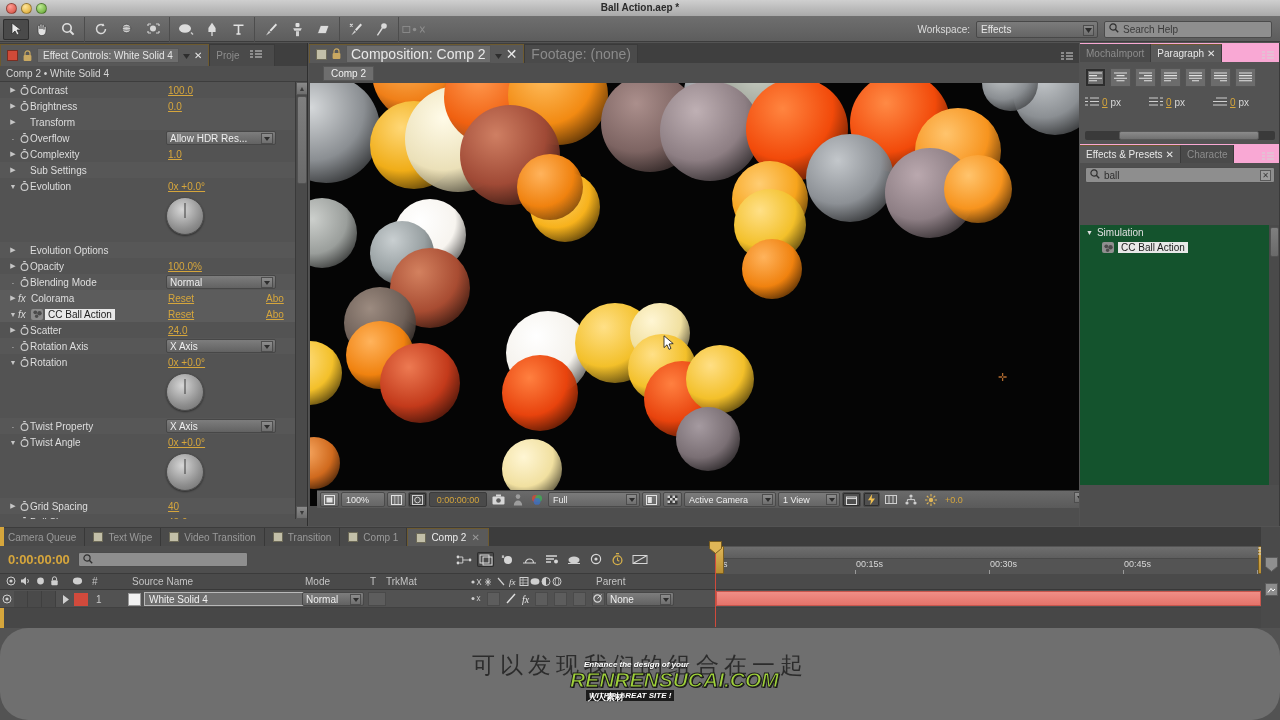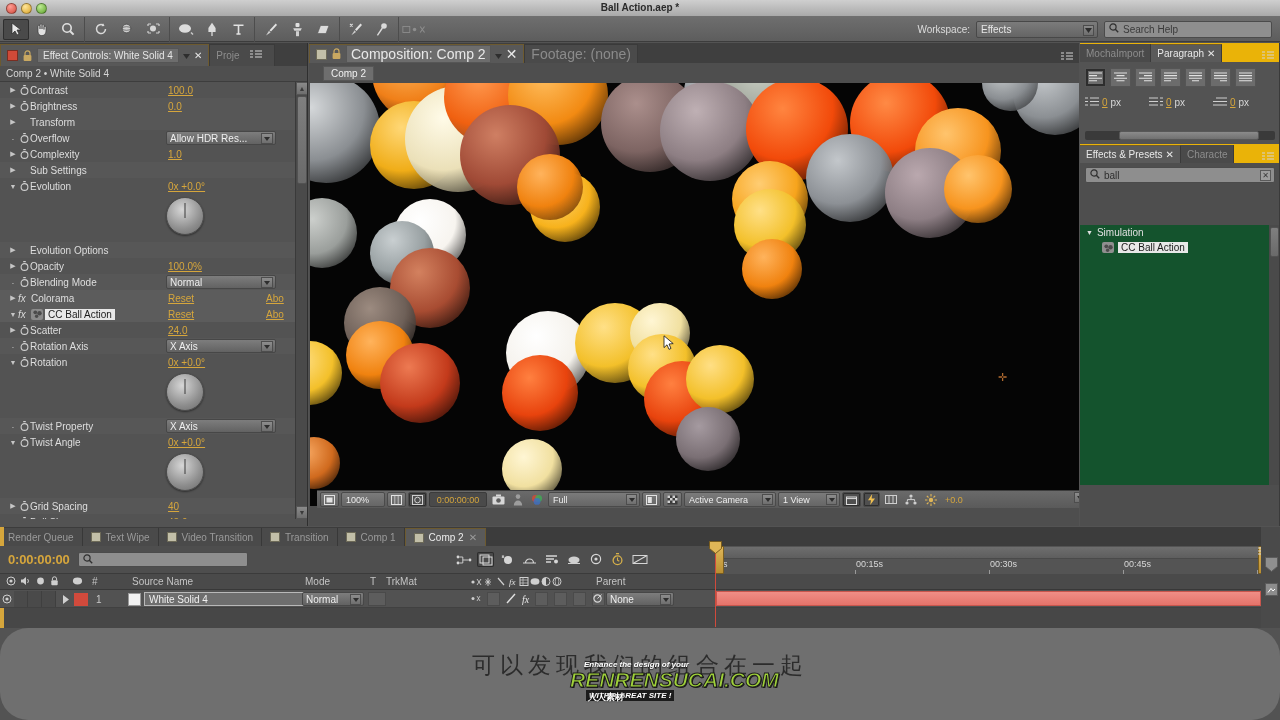--- a/index.html
+++ b/index.html
@@ -197,21 +197,21 @@
   .cb-med  { width: 62px; justify-content: flex-start; padding-left: 4px; position: relative; }
   .cb-wide .dd-arrow, .cb-med .dd-arrow, .cb-zoom .dd-arrow {
     position:absolute; right:2px; top:1px; width:11px;height:11px;
     background: linear-gradient(#8d8d8d,#6e6e6e); border:1px solid #4d4d4d;
     display:flex;align-items:center;justify-content:center;
   }
   .cb-amount { color: #d6a63c; font-size: 9px; padding-left: 3px; }
 
   
   #right-col { left: 1080px; top: 43px; width: 200px; height: 483px; background: #4e4e4e; }
-  .rp-tabrow { height: 19px; background: #eab308; display: flex; align-items: flex-end; }
+  .rp-tabrow { height: 19px; background: #f9a8d4; display: flex; align-items: flex-end; }
   .rp-tab { height: 18px; display: flex; align-items: center; gap: 3px; padding: 0 6px;
             font-size: 10px; background: #4a4a4a; color: #8d8d8d; border-right: 1px solid #3a3a3a; }
   .rp-tab.active { background: #5a5a5a; color: #e8e8e8; border-top: 1px solid #6d5a2f; }
   .para-body { background: #535353; height: 82px; position: relative; padding: 6px 5px 0 5px; }
   .para-icons { display: flex; gap: 4px; }
   .pi {
     width: 21px; height: 19px; background: #6c6c6c; border: 1px solid #555;
     display: flex; align-items: center; justify-content: center;
   }
   .pi.sel { box-shadow: inset 0 0 0 2px #2d2d2d; }
@@ -1098,21 +1098,21 @@
   </div>
 
   <div class="vscroll-right"></div>
 
   <div class="panel" id="timeline">
     <div class="tl-edge-l"></div>
     <div class="tl-edge-r"></div>
 
     <div class="tl-tabs" id="tl-tabs">
         <div class="tl-tab">
-          <span>Render Queue</span>
+          <span>Camera Queue</span>
         </div>
         <div class="tl-tab">
           <span class="sq"></span>
           <span>Text Wipe</span>
         </div>
         <div class="tl-tab">
           <span class="sq"></span>
           <span>Video Transition</span>
         </div>
         <div class="tl-tab">

